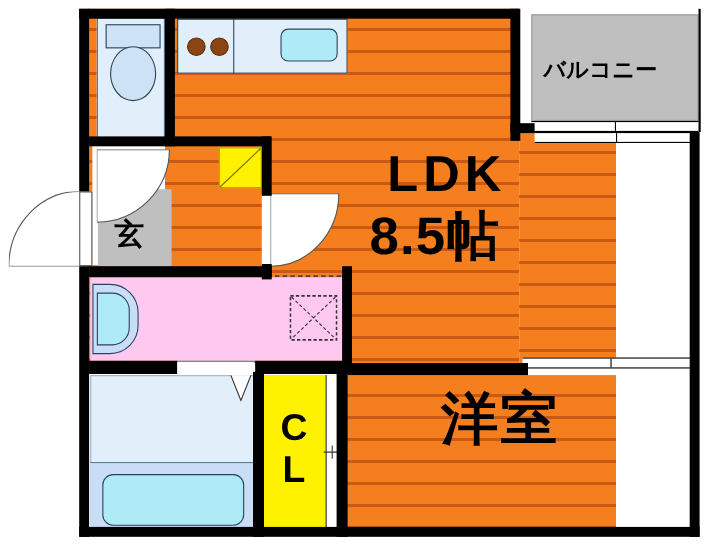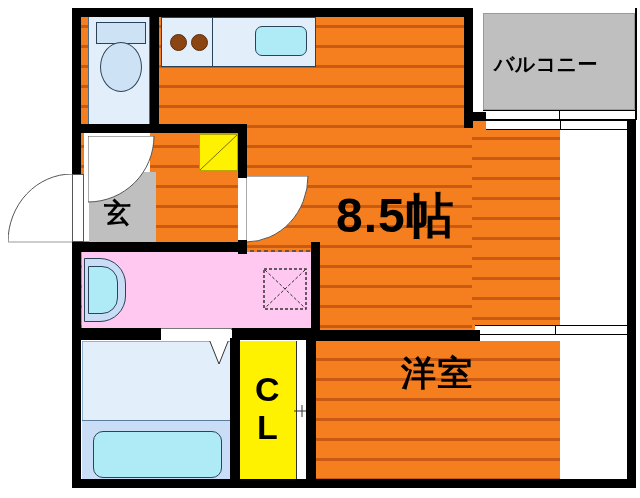--- a/index.html
+++ b/index.html
@@ -45,21 +45,21 @@
   .lbl{
     position:absolute;
     color:#000000;
     font-weight:bold;
     white-space:nowrap;
     letter-spacing:0.04em;
     line-height:1;
   }
   .lbl-ldk{font-size:46px;letter-spacing:0.10em;}
   .lbl-ldk-size{font-size:48px;letter-spacing:0.02em;}
-  .lbl-yoshitsu{font-size:35px;letter-spacing:0.04em;}
+  .lbl-yoshitsu{font-size:52px;letter-spacing:0.04em;}
   .lbl-yoshitsu-size{font-size:45px;letter-spacing:0.01em;}
   .lbl-balcony{font-size:20px;letter-spacing:0.02em;font-weight:bold;}
   .lbl-genkan{font-size:27px;font-weight:bold;}
   .lbl-cl{font-size:34px;font-weight:bold;line-height:1.12;text-align:center;}
 
   
   .outline{border:1px solid #4A6B8A;}
   .outline-dark{border:1px solid #2b4358;}
 
   
@@ -230,18 +230,19 @@
 
   <div class="ab wall" style="left:81px;top:328px;width:80px;height:12px;"></div>
   <div class="ab wall" style="left:232px;top:328px;width:88px;height:12px;"></div>
 
   <div class="ab wall" style="left:230px;top:338px;width:10px;height:150px;"></div>
 
   <div class="ab wall" style="left:306px;top:338px;width:10px;height:150px;"></div>
 
   <div class="ab wall" style="left:316px;top:330px;width:164px;height:11px;"></div>
 
+  <div class="lbl lbl-ldk" style="left:352px;top:135px;">LDK</div>
   <div class="lbl lbl-ldk-size" style="left:336px;top:192px;">8.5帖</div>
 
   <div class="lbl lbl-yoshitsu" style="left:401px;top:355px;">洋室</div>
 
 
 </div>
 
 </body></html>

